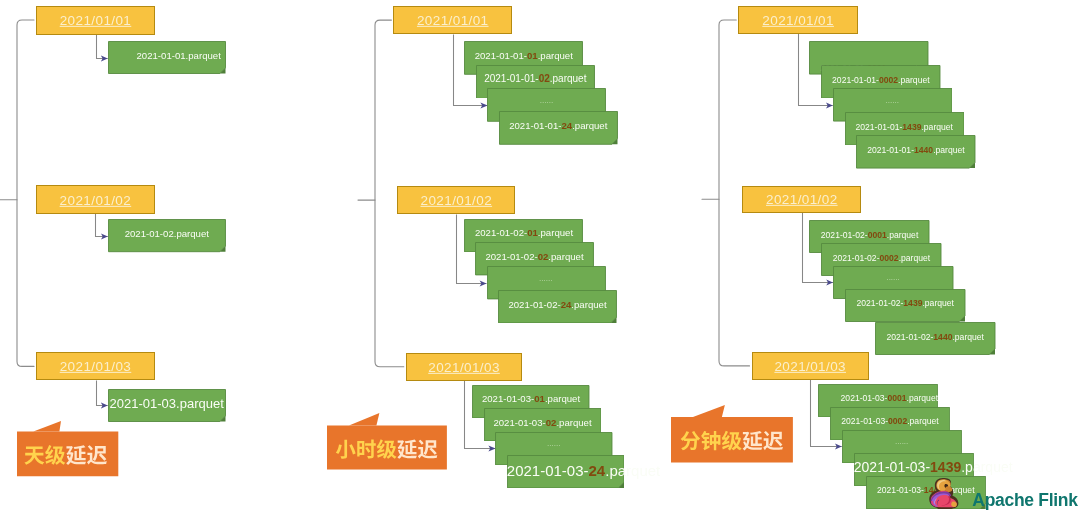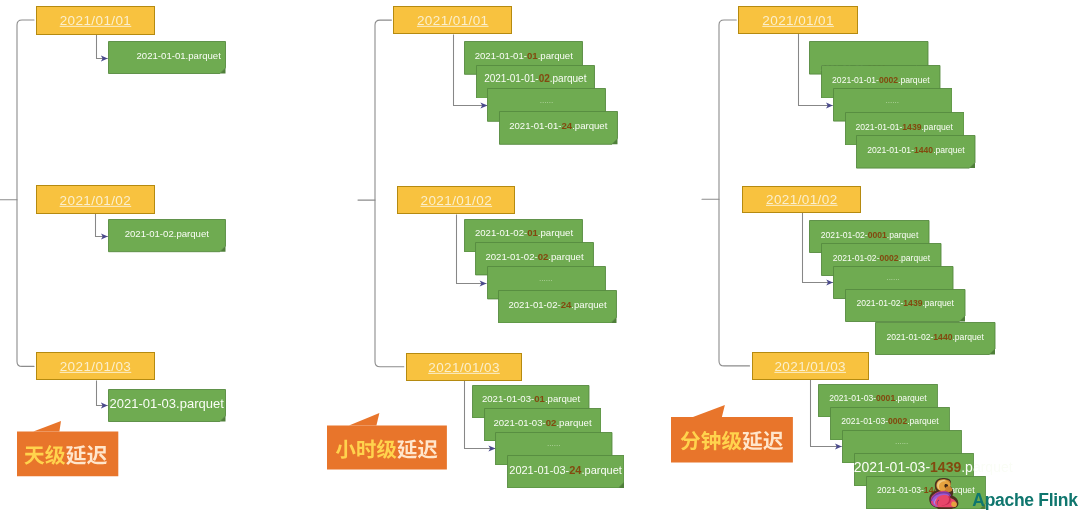--- a/index.html
+++ b/index.html
@@ -220,21 +220,21 @@
           <path d="M0.5 0.5 H117.0 V27.3 L111.4 32.9 H0.5 Z" fill="#6FAB51" stroke="#568A3F" stroke-width="0.9"></path>
           <path d="M117.0 27.3 L111.4 32.9 L117.0 32.9 Z" fill="#4E7F38"></path>
         </svg>
         <span class="card-dots">......</span>
       </div>
       <div class="card" style="left:506.8px;top:455.0px;width:117.5px;height:33.4px;z-index:13;">
         <svg class="card-shape" width="117.5" height="33.4" viewBox="0 0 117.5 33.4">
           <path d="M0.5 0.5 H117.0 V27.3 L111.4 32.9 H0.5 Z" fill="#6FAB51" stroke="#568A3F" stroke-width="0.9"></path>
           <path d="M117.0 27.3 L111.4 32.9 L117.0 32.9 Z" fill="#4E7F38"></path>
         </svg>
-        <span class="card-label" style="font-size:11px;"><span>2021-01-03-</span><span class="hl">24</span><span>.parquet</span></span>
+        <span class="card-label" style="font-size:15px;"><span>2021-01-03-</span><span class="hl">24</span><span>.parquet</span></span>
       </div>
     </div>
     <div class="folder" style="left:405.8px;top:352.8px;width:116.5px;height:27.9px;">
       <span class="folder-label">2021/01/03</span>
     </div>
     <div class="callout" style="left:326.3px;top:412.0px;width:121.9px;height:58.4px;">
       <svg width="121.9" height="58.4" viewBox="0 0 121.9 58.4">
         <path d="M1 13.6 H120.9 V57.4 H1 Z" fill="#E8752B"></path>
         <path d="M23.0 13.6 L53.4 1.0 L50.4 13.6 Z" fill="#E8752B"></path>
       </svg>
@@ -327,21 +327,21 @@
     </div>
     <div class="folder" style="left:742.3px;top:185.8px;width:119.0px;height:26.8px;">
       <span class="folder-label">2021/01/02</span>
     </div>
     <div class="stack">
       <div class="card" style="left:817.9px;top:383.8px;width:120.2px;height:33.4px;z-index:10;">
         <svg class="card-shape" width="120.2" height="33.4" viewBox="0 0 120.2 33.4">
           <path d="M0.5 0.5 H119.7 V27.3 L114.1 32.9 H0.5 Z" fill="#6FAB51" stroke="#568A3F" stroke-width="0.9"></path>
           <path d="M119.7 27.3 L114.1 32.9 L119.7 32.9 Z" fill="#4E7F38"></path>
         </svg>
-        <span class="card-label" style="font-size:8.6px;"><span>2021-01-03-</span><span class="hl">0001</span><span>.parquet</span></span>
+        <span class="card-label" style="font-size:8.6px;text-align:right;"><span>2021-01-03-</span><span class="hl">0001</span><span>.parquet</span></span>
       </div>
       <div class="card" style="left:829.9px;top:406.8px;width:120.2px;height:33.4px;z-index:11;">
         <svg class="card-shape" width="120.2" height="33.4" viewBox="0 0 120.2 33.4">
           <path d="M0.5 0.5 H119.7 V27.3 L114.1 32.9 H0.5 Z" fill="#6FAB51" stroke="#568A3F" stroke-width="0.9"></path>
           <path d="M119.7 27.3 L114.1 32.9 L119.7 32.9 Z" fill="#4E7F38"></path>
         </svg>
         <span class="card-label" style="font-size:8.6px;"><span>2021-01-03-</span><span class="hl">0002</span><span>.parquet</span></span>
       </div>
       <div class="card" style="left:841.8px;top:429.8px;width:120.2px;height:33.4px;z-index:12;">
         <svg class="card-shape" width="120.2" height="33.4" viewBox="0 0 120.2 33.4">

